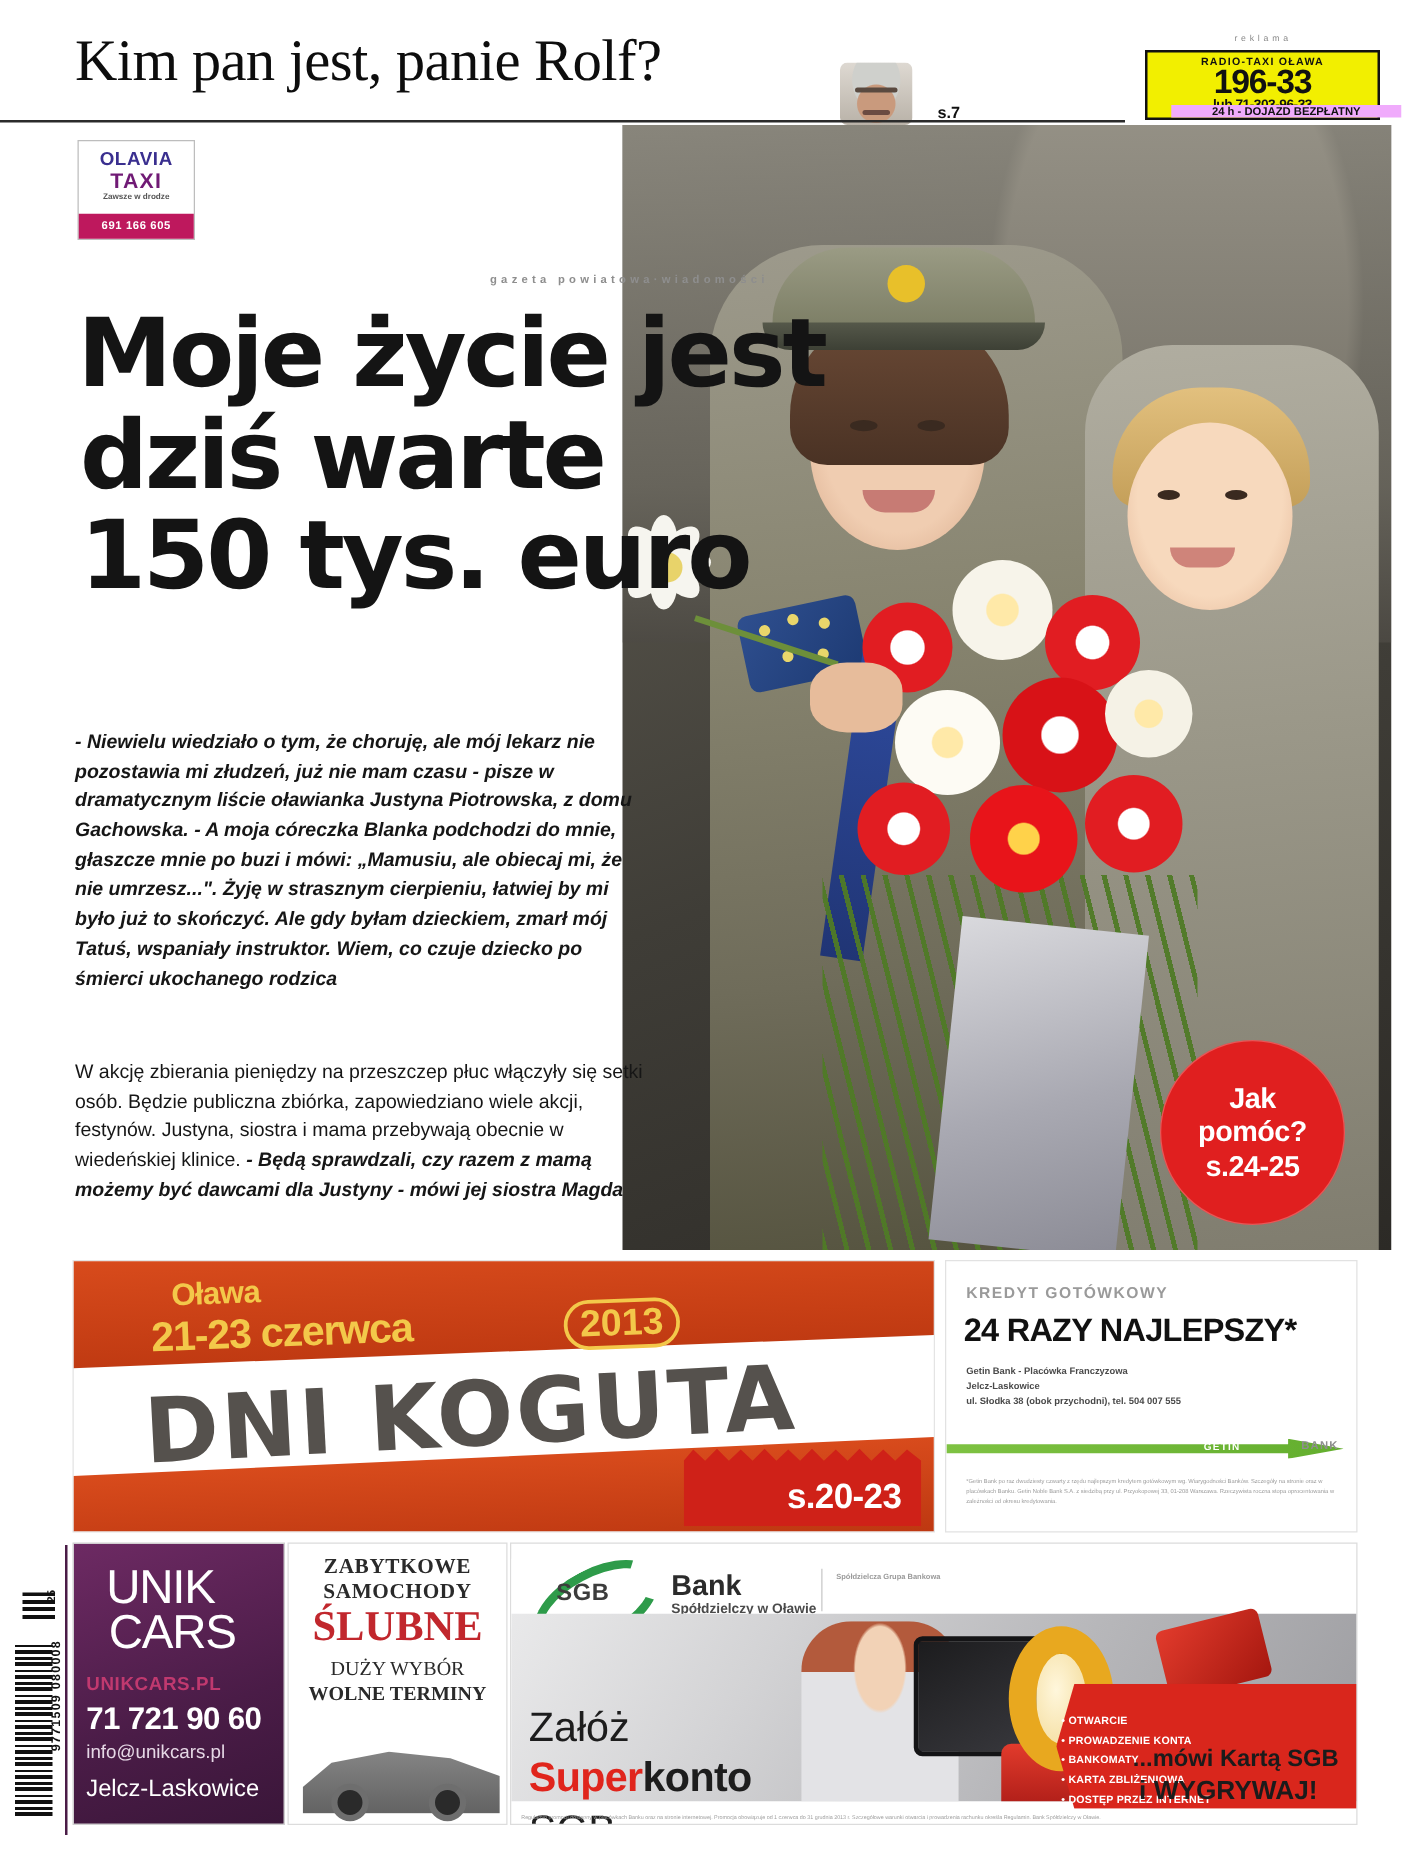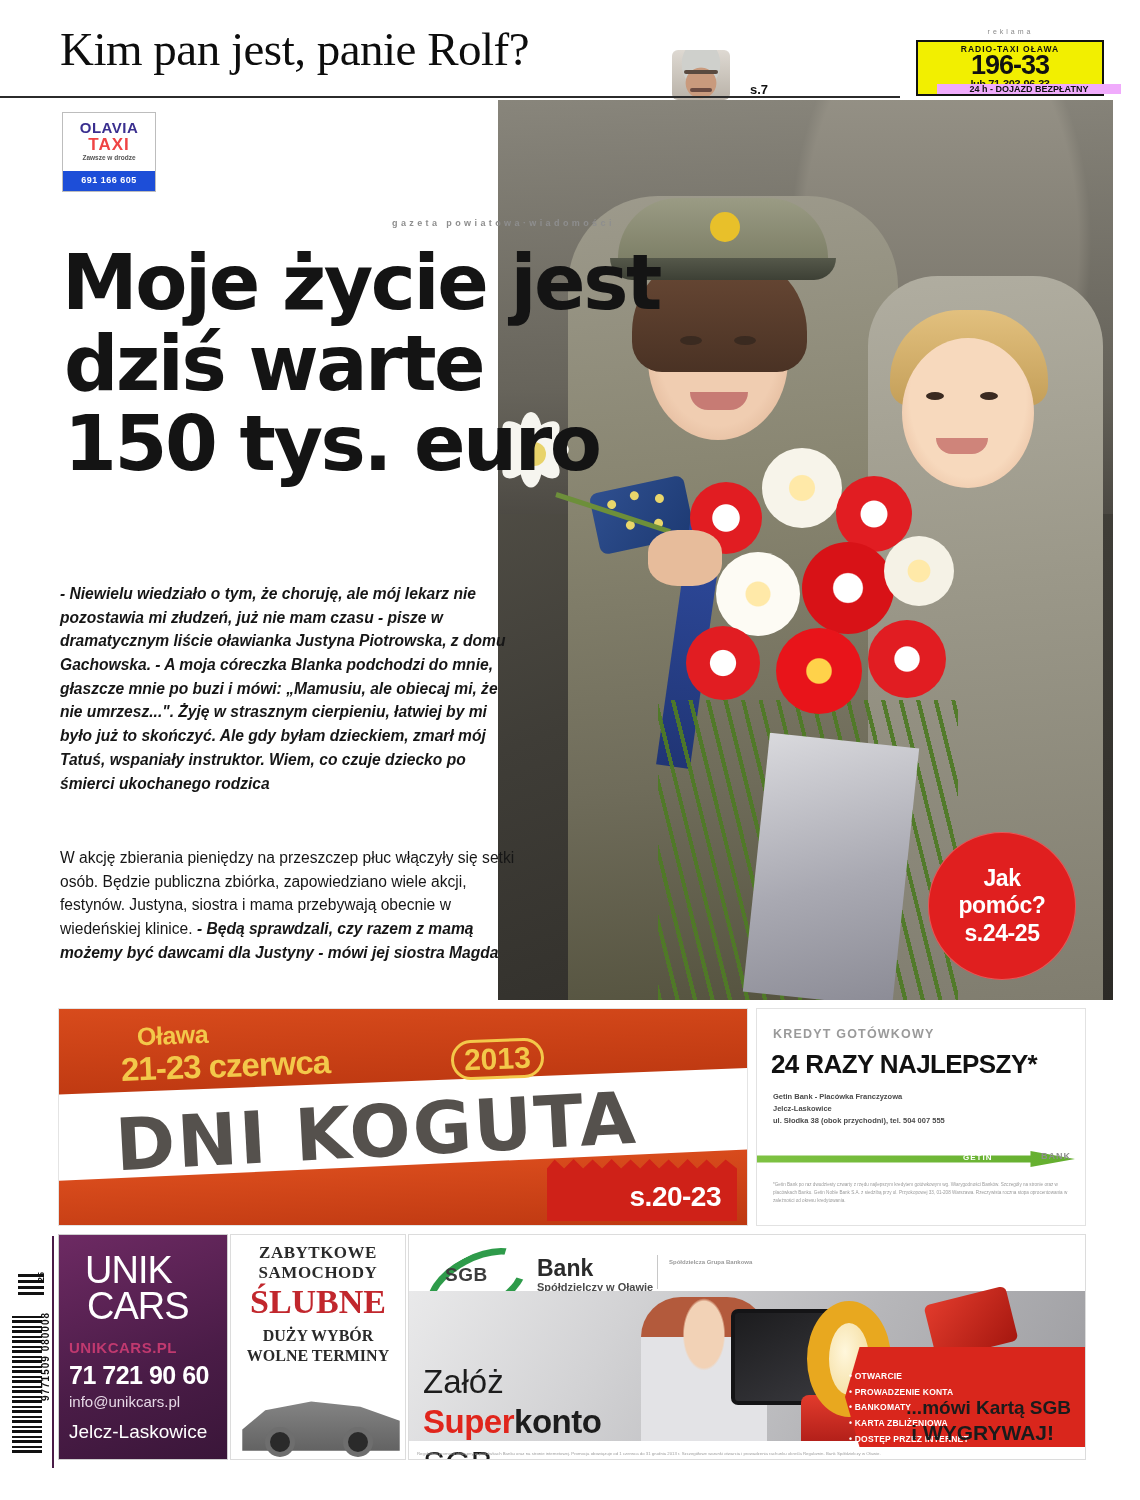--- a/index.html
+++ b/index.html
@@ -68,23 +68,23 @@
   .tl-logo .l-red{position:absolute;left:36px;top:14px;width:44px;height:56px;background:#e0202a;}
   .tl-logo .l-cut{position:absolute;left:44px;top:14px;width:20px;height:38px;background:#fff;}
   .tl-cap{position:absolute;left:112px;top:172px;width:84px;text-align:center;font-size:5.5px;color:#6b6b6b;letter-spacing:1px;}
 
   
   .olavia{
     position:absolute;left:62px;top:112px;width:92px;height:78px;
     border:1px solid #bdbdbd;background:#fff;
   }
   .olavia .o1{position:absolute;left:0;top:6px;width:100%;text-align:center;font-size:15px;font-weight:800;color:#3a2f8f;letter-spacing:0.5px;}
-  .olavia .o2{position:absolute;left:0;top:22px;width:100%;text-align:center;font-size:17px;font-weight:800;color:#ef4444;letter-spacing:1px;}
+  .olavia .o2{position:absolute;left:0;top:22px;width:100%;text-align:center;font-size:17px;font-weight:800;color:#701a75;letter-spacing:1px;}
   .olavia .o3{position:absolute;left:0;top:41px;width:100%;text-align:center;font-size:6.5px;font-weight:700;color:#555;}
-  .olavia .obar{position:absolute;left:0;bottom:0;width:100%;height:20px;background:#1d4ed8;}
+  .olavia .obar{position:absolute;left:0;bottom:0;width:100%;height:20px;background:#be185d;}
   .olavia .obar span{position:absolute;left:0;top:4px;width:100%;text-align:center;font-size:9px;font-weight:800;color:#fff;letter-spacing:0.5px;}
 
   .masthead{
     position:absolute;left:196px;top:96px;
     font-size:112px;font-weight:800;color:#e0161b;
     letter-spacing:-4px;line-height:1;
     font-family:"DejaVu Sans", sans-serif;
     text-shadow:3px 3px 0 rgba(120,0,0,0.32);
     z-index:3;
   }
@@ -278,21 +278,21 @@
   .unik .u-mail{position:absolute;left:10px;top:158px;font-size:15px;color:#e6d8e6;}
   .unik .u-city{position:absolute;left:10px;top:186px;font-size:19px;color:#fff;}
 
   .slub{
     position:absolute;left:172px;top:0;width:176px;height:226px;background:#fff;
     border:1px solid #dcdcdc;box-sizing:border-box;overflow:hidden;
   }
   .slub .s1{position:absolute;left:0;top:8px;width:100%;text-align:center;font-size:17px;font-weight:700;color:#2a2a2a;letter-spacing:0.5px;font-family:"Liberation Serif", serif;}
   .slub .s2{position:absolute;left:0;top:28px;width:100%;text-align:center;font-size:17px;font-weight:700;color:#2a2a2a;letter-spacing:0.5px;font-family:"Liberation Serif", serif;}
   .slub .s3{position:absolute;left:0;top:48px;width:100%;text-align:center;font-size:34px;font-weight:700;color:#c1272d;letter-spacing:0px;font-family:"Liberation Serif", serif;}
-  .slub .s4{position:absolute;left:0;top:92px;width:100%;text-align:center;font-size:16px;font-weight:700;color:#2a2a2a;font-family:"Liberation Serif", serif;}
+  .slub .s4{position:absolute;left:0;top:92px;width:100%;text-align:center;font-size:16px;font-weight:400;color:#2a2a2a;font-family:"Liberation Serif", serif;}
   .slub .s5{position:absolute;left:0;top:112px;width:100%;text-align:center;font-size:16px;font-weight:700;color:#2a2a2a;font-family:"Liberation Serif", serif;}
   .slub .car{
     position:absolute;left:8px;bottom:-4px;width:164px;height:88px;
     background:linear-gradient(180deg,#8d8d8d,#4c4c4c);
     clip-path:polygon(2% 62%,16% 40%,44% 30%,74% 36%,98% 52%,98% 86%,2% 86%);
     opacity:.92;
   }
   .slub .wheel{position:absolute;bottom:2px;width:30px;height:30px;border-radius:50%;background:#2a2a2a;border:5px solid #6e6e6e;box-sizing:border-box;}
 
   .sgb{

